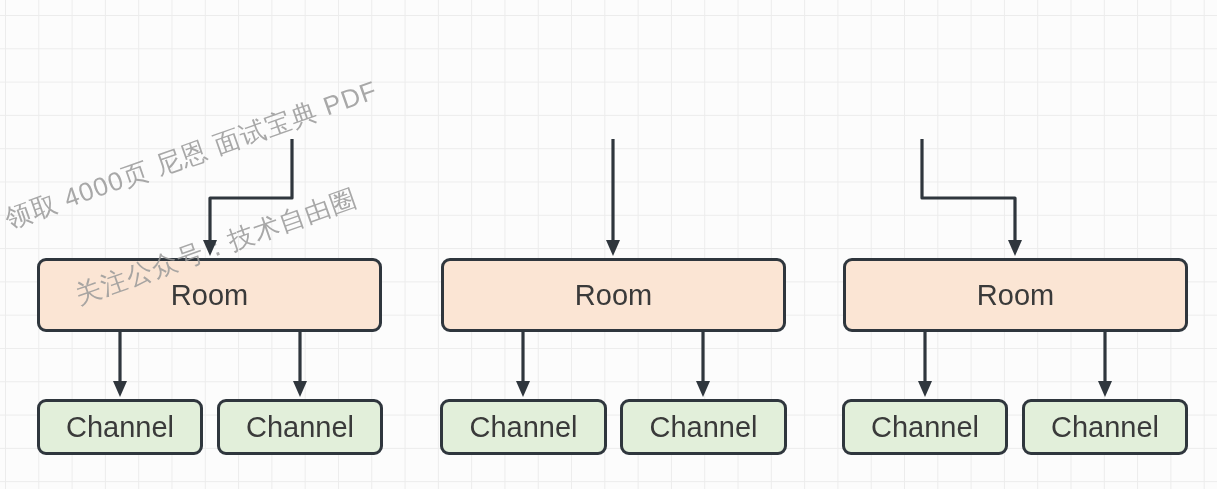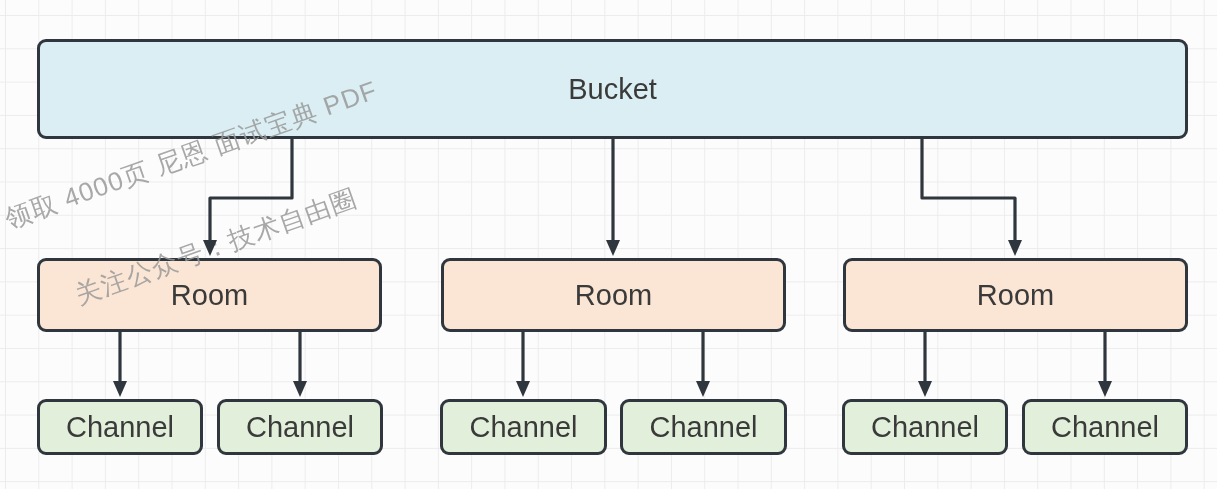--- a/index.html
+++ b/index.html
@@ -70,23 +70,20 @@
     opacity:.85;
   }
   .watermark-1{ left:6px;  top:204px; }
   .watermark-2{ left:76px; top:280px; }
 </style>
 </head>
 <body>
 
 <div class="canvas">
 
-  <div class="node bucket">
-    <span>Bucket</span>
-  </div>
 
   <div class="node room room-0">
     <span>Room</span>
   </div>
   <div class="node room room-1">
     <span>Room</span>
   </div>
   <div class="node room room-2">
     <span>Room</span>
   </div>

